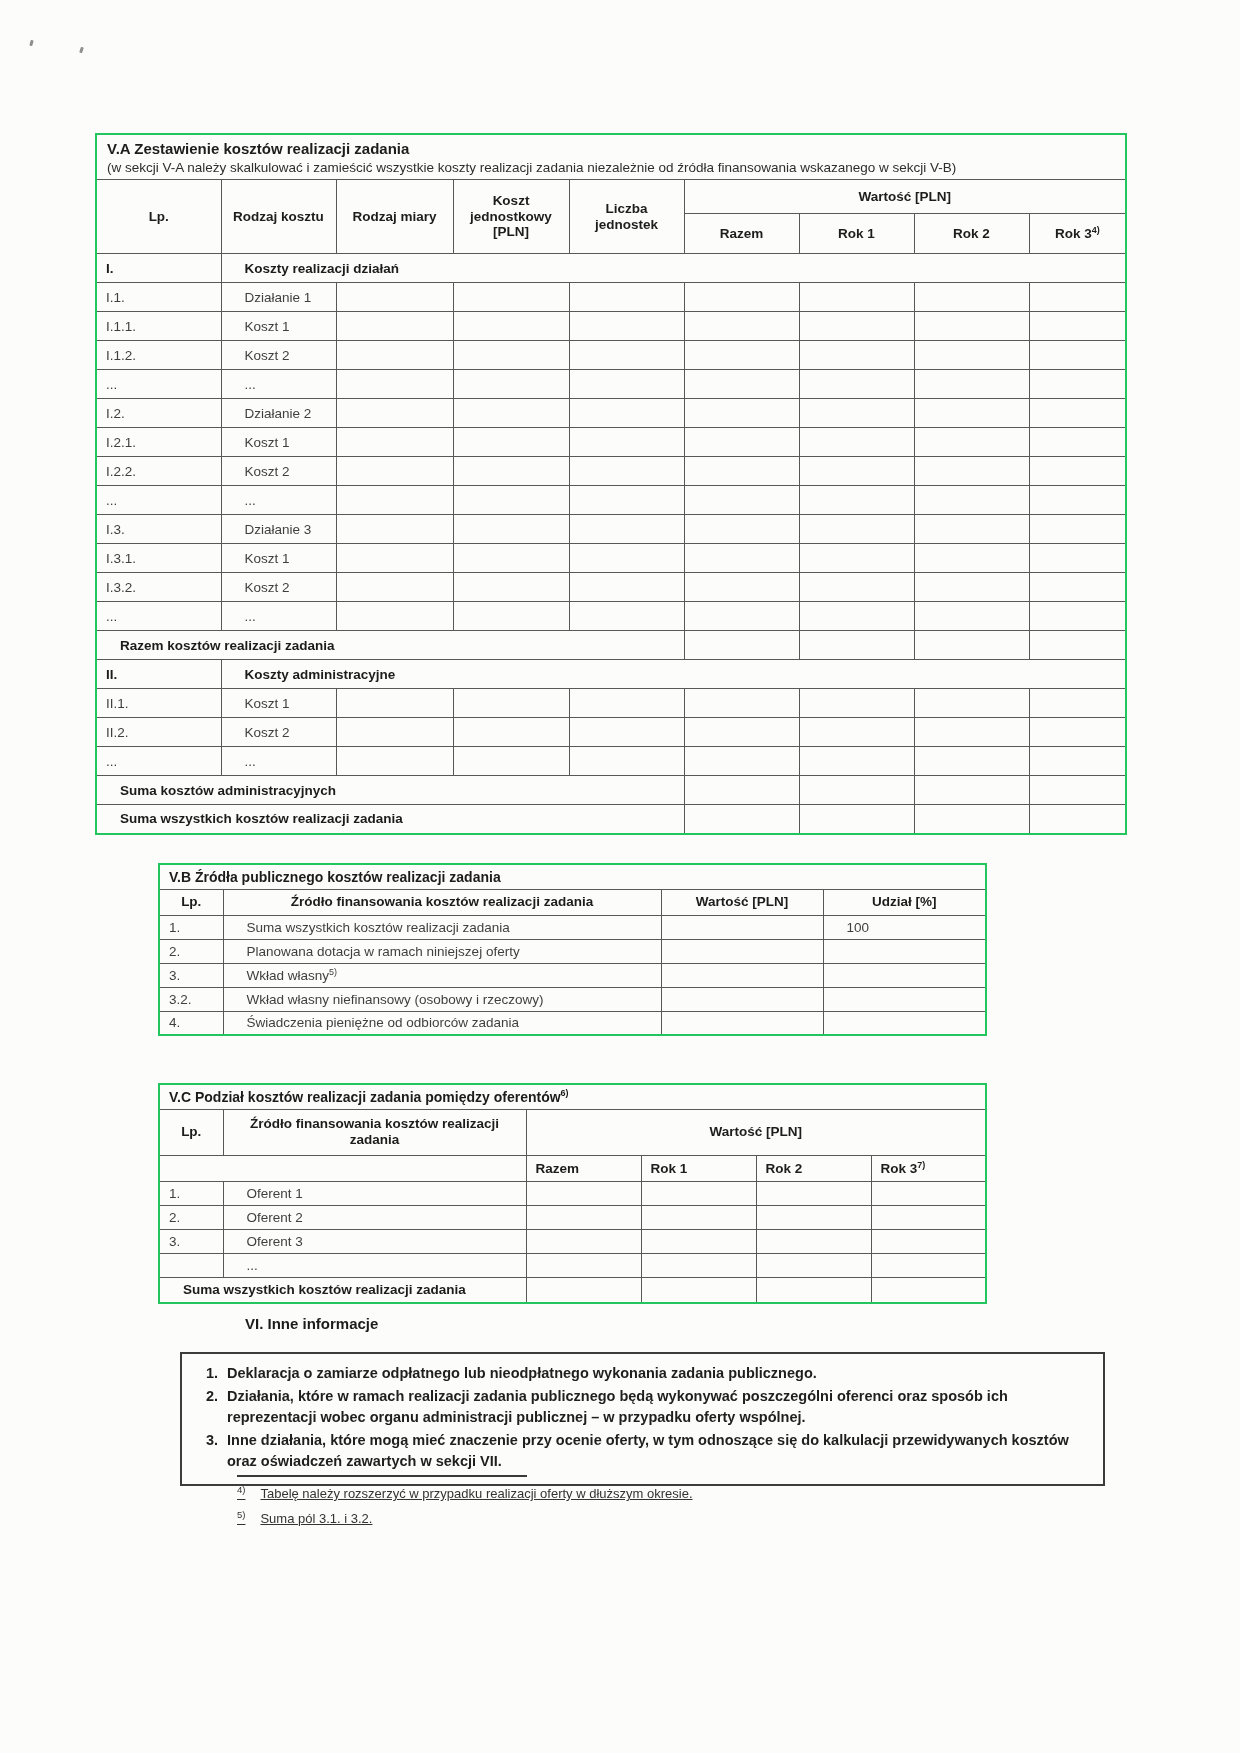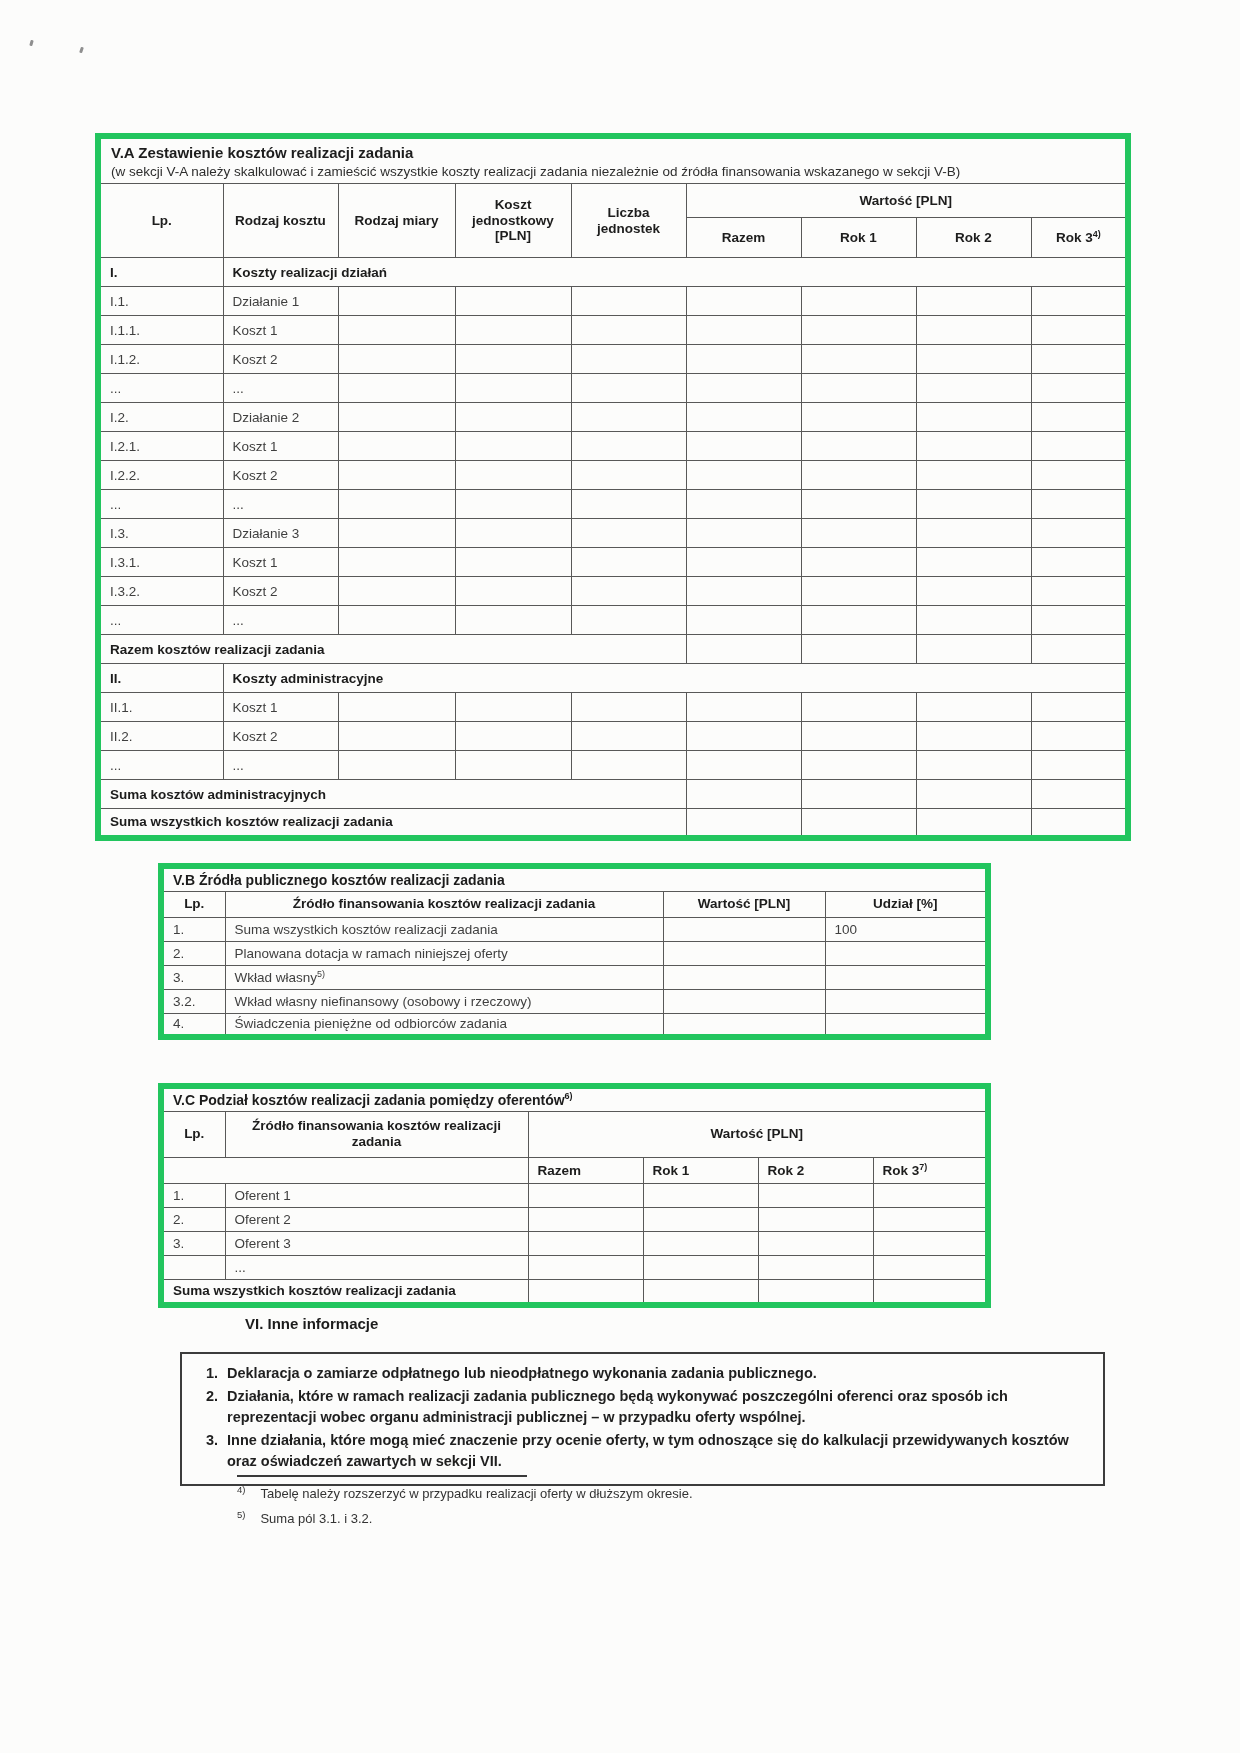--- a/index.html
+++ b/index.html
@@ -4,33 +4,33 @@
 <style>
   * { margin:0; padding:0; box-sizing:border-box; }
   html,body { background:#e8e8e8; }
   body { width:1240px; height:1753px; position:relative; font-family:"Liberation Sans","DejaVu Sans",sans-serif; }
   .page { position:absolute; left:0; top:0; width:1240px; height:1753px; background:#fcfcfb; overflow:hidden; }
 
   .speck { position:absolute; background:#8f8f8f; border-radius:1px; }
 
   table { border-collapse:collapse; table-layout:fixed; position:absolute; background:#fcfcfb; }
   td { border:1px solid #585858; vertical-align:middle; overflow:hidden; font-size:13.5px; color:#3f3f3f; padding:1px 6px; }
-  .outer { border:6px solid #22c55e; }
+  .outer { border:2px solid #22c55e; }
 
   
   #tva { left:95px; top:133px; width:1030px; }
   #tva td.title-cell { padding:5px 10px 4px 10px; }
   #tva .t1 { font-size:15px; font-weight:bold; color:#1d1d1d; display:block; }
   #tva .t2 { font-size:13.5px; color:#2e2e2e; display:block; margin-top:3px; }
   #tva tr.h1 { height:34px; }
   #tva tr.h2 { height:40px; }
   #tva td.hc { text-align:center; font-weight:bold; color:#1d1d1d; font-size:13.5px; line-height:1.15; }
   #tva tr.br { height:29px; }
   td.lp  { padding-left:9px; }
-  td.lbl { padding-left:9px; }
+  td.lbl { padding-left:23px; }
   td.bold { font-weight:bold; color:#1c1c1c; }
   td.ec { }
   sup { font-size:9px; line-height:0; }
 
   
   #tvb { left:158px; top:863px;  width:827px; }
   #tvc { left:158px; top:1083px; width:827px; }
   #tvb tr.tt, #tvc tr.tt { height:25px; }
   #tvb td.tcap, #tvc td.tcap { font-weight:bold; color:#1c1c1c; font-size:14px; padding-left:9px; }
   #tvb tr.hh { height:26px; }
@@ -44,21 +44,21 @@
   
   #vi-title { position:absolute; left:245px; top:1315px; font-size:15px; font-weight:bold; color:#1c1c1c; }
   #vi-box { position:absolute; left:180px; top:1352px; width:925px; border:2px solid #3c3c3c; background:#fcfcfb; padding:9px 16px 10px 8px; }
   .vi-item { display:flex; font-size:14.5px; font-weight:bold; color:#1f1f1f; line-height:21px; margin-bottom:2px; }
   .vi-num { width:37px; min-width:37px; padding-left:16px; }
   .vi-text { flex:1; }
 
   
   #footnotes { position:absolute; left:237px; top:1475px; width:700px; }
   #fn-rule { width:290px; height:2px; background:#3a3a3a; margin-bottom:5px; }
-  .fn { font-size:13px; color:#333; line-height:24.5px; }
+  .fn { font-size:13px; color:#333; line-height:24.5px;text-decoration:underline; }
   .fn sup { font-size:9.5px; margin-right:0; }
   .fn .fn-text { margin-left:15px; }
 </style>
 </head>
 <body>
 
 <div class="page">
 
   <div class="speck" style="left:30px;top:40px;width:3px;height:6px;transform:rotate(15deg);"></div>
   <div class="speck" style="left:80px;top:47px;width:3px;height:6px;transform:rotate(18deg);"></div>

